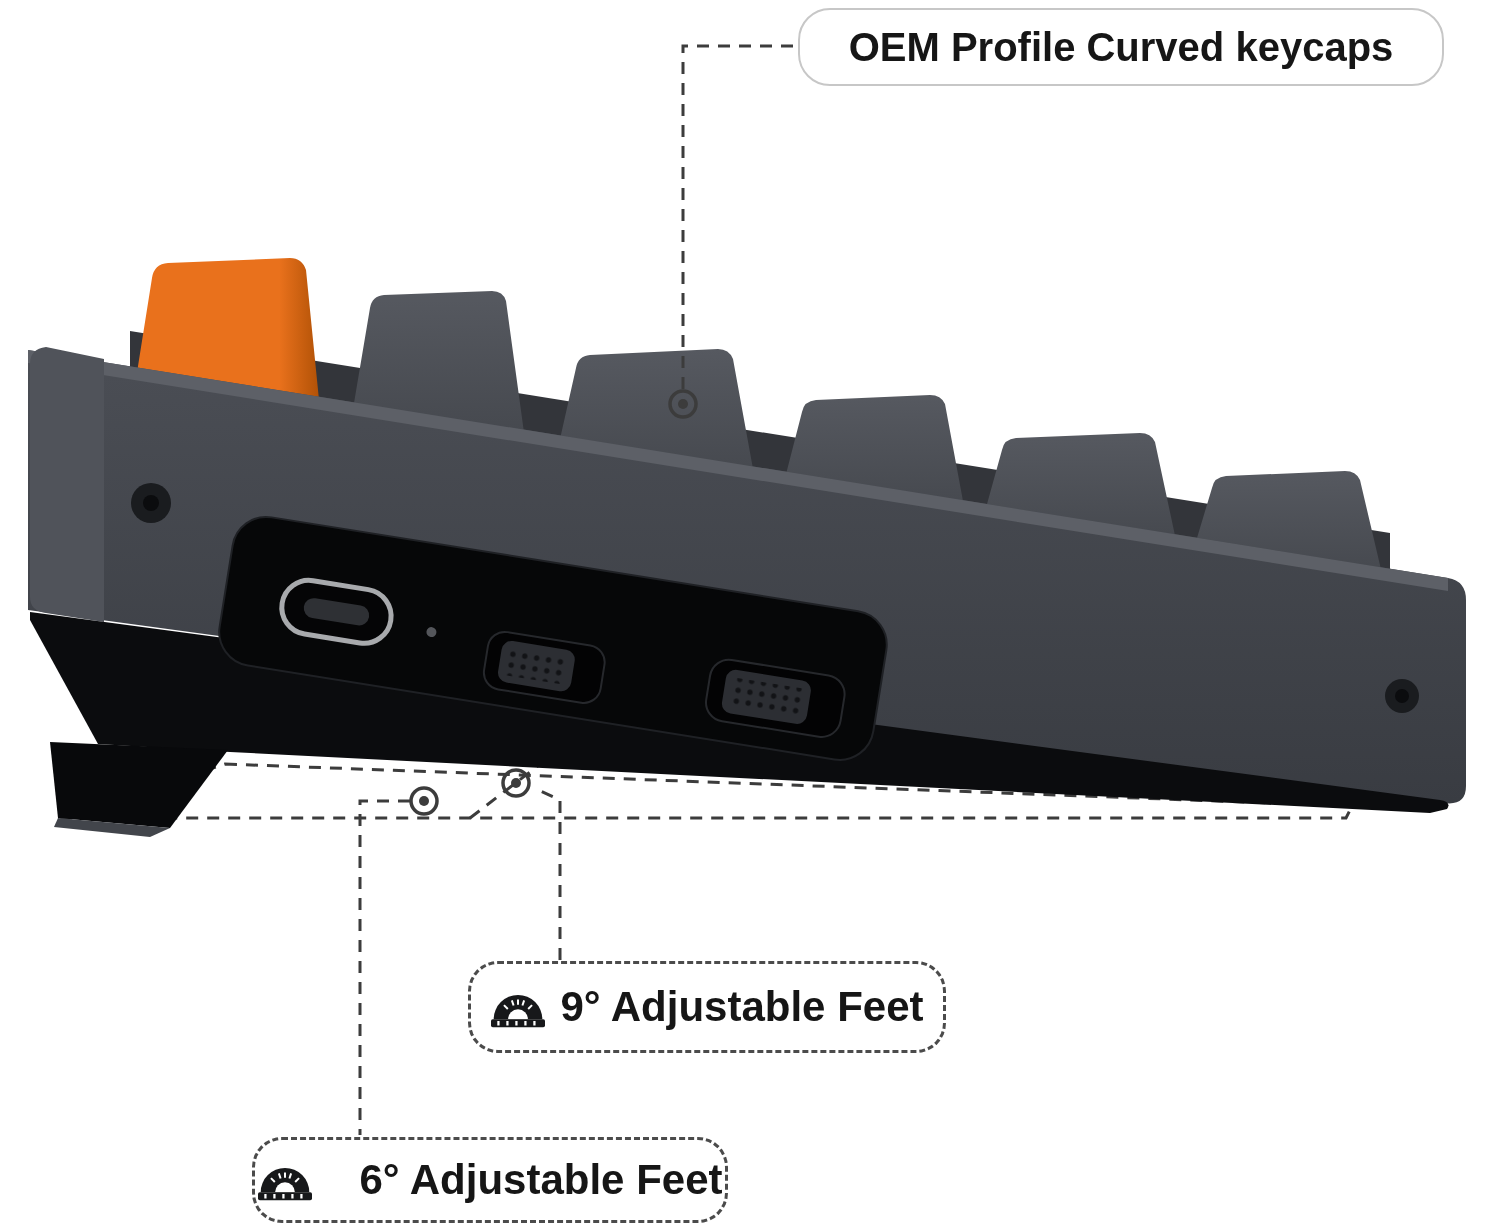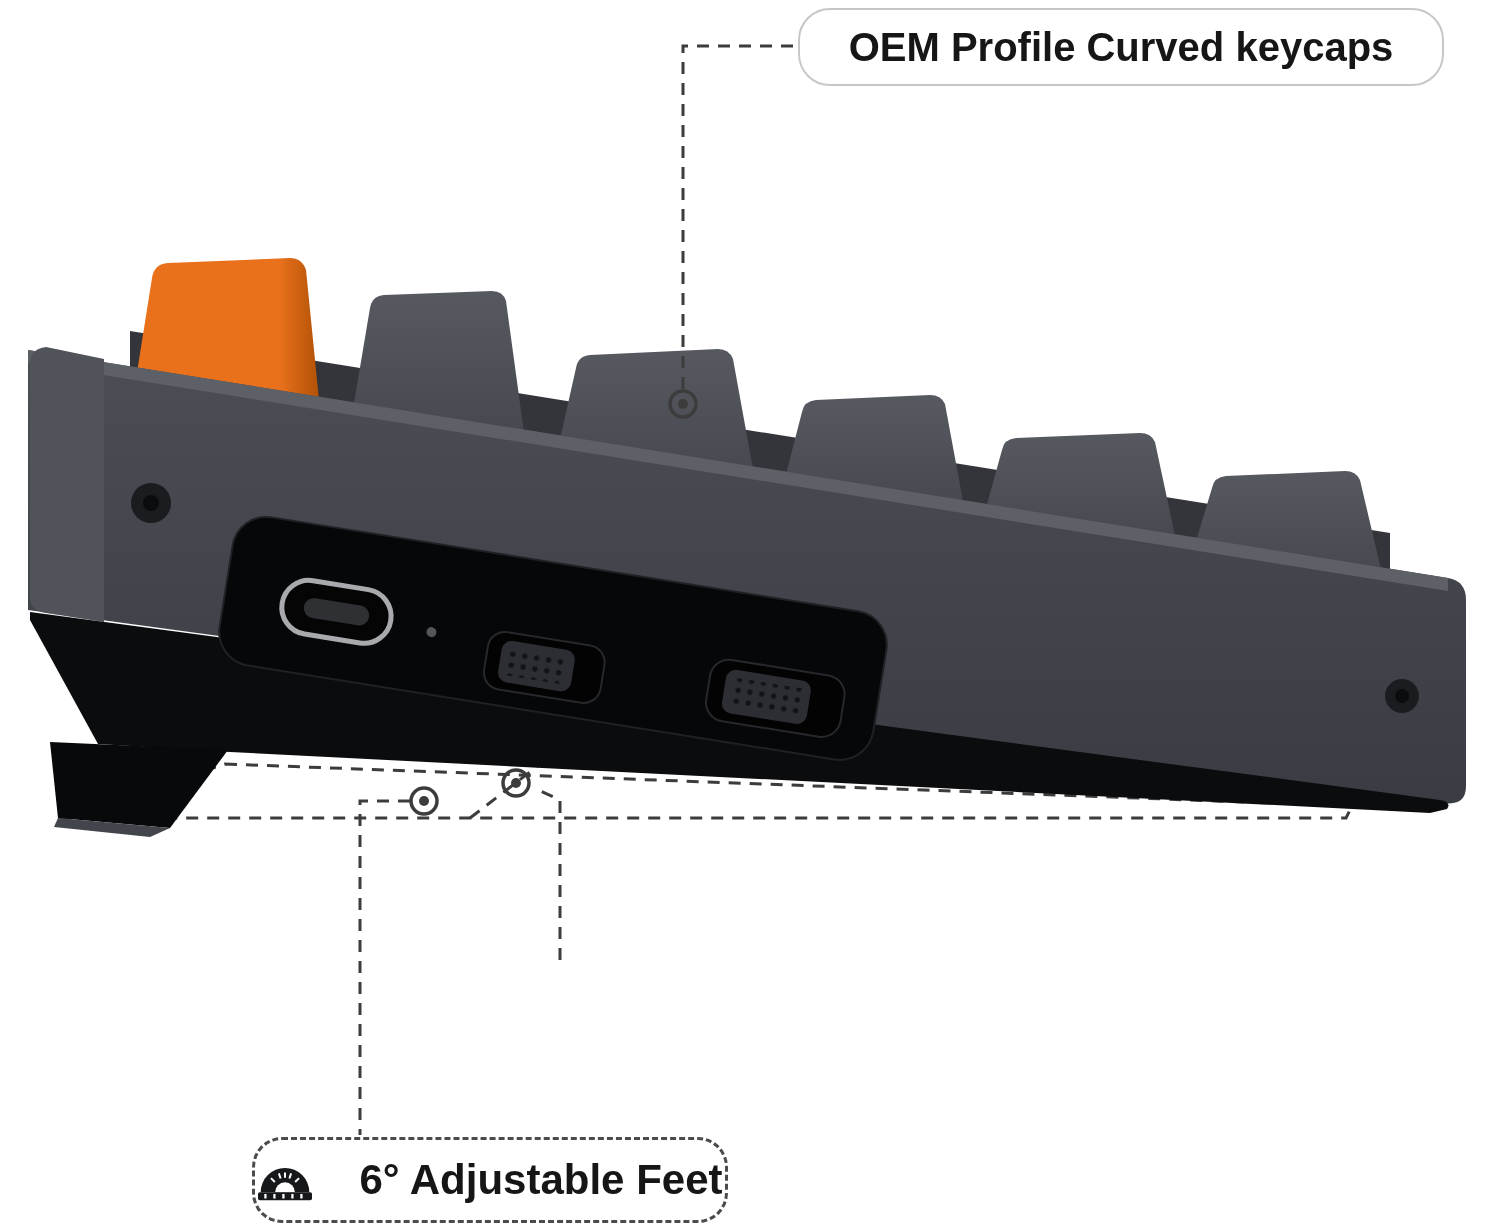--- a/index.html
+++ b/index.html
@@ -141,20 +141,42 @@
         <circle class="target-ring" cx="424" cy="801" r="13"></circle>
         <circle class="target-dot" cx="424" cy="801" r="5"></circle>
       </g>
     </g>
   </svg>
 
   <div class="callout callout-top">
     <span>OEM Profile Curved keycaps</span>
   </div>
 
+  <div class="callout callout-9">
+    <svg class="protractor" viewBox="0 0 60 50" aria-hidden="true">
+      <path d="M 3,38 A 27,27 0 0 1 57,38 Z" style="fill:var(--icon-ink,#17181a)"></path>
+      <path d="M 19,38 A 11,11 0 0 1 41,38 Z" fill="#ffffff"></path>
+      <g stroke="#ffffff" stroke-width="2.2">
+        <path d="M 30,16 L 30,22"></path>
+        <path d="M 45.6,22.4 L 41.3,26.7"></path>
+        <path d="M 14.4,22.4 L 18.7,26.7"></path>
+        <path d="M 36.8,17.1 L 34.9,22.8"></path>
+        <path d="M 23.2,17.1 L 25.1,22.8"></path>
+      </g>
+      <rect x="0" y="38" width="60" height="9" rx="2" style="fill:var(--icon-ink,#17181a)"></rect>
+      <g fill="#ffffff">
+        <rect x="7" y="40" width="2.5" height="5"></rect>
+        <rect x="17" y="40" width="2.5" height="5"></rect>
+        <rect x="27" y="40" width="2.5" height="5"></rect>
+        <rect x="37" y="40" width="2.5" height="5"></rect>
+        <rect x="47" y="40" width="2.5" height="5"></rect>
+      </g>
+    </svg>
+    <span>9° Adjustable Feet</span>
+  </div>
 
   <div class="callout callout-6">
     <svg class="protractor" viewBox="0 0 60 50" aria-hidden="true">
       <path d="M 3,38 A 27,27 0 0 1 57,38 Z" style="fill:var(--icon-ink,#17181a)"></path>
       <path d="M 19,38 A 11,11 0 0 1 41,38 Z" fill="#ffffff"></path>
       <g stroke="#ffffff" stroke-width="2.2">
         <path d="M 30,16 L 30,22"></path>
         <path d="M 45.6,22.4 L 41.3,26.7"></path>
         <path d="M 14.4,22.4 L 18.7,26.7"></path>
         <path d="M 36.8,17.1 L 34.9,22.8"></path>

